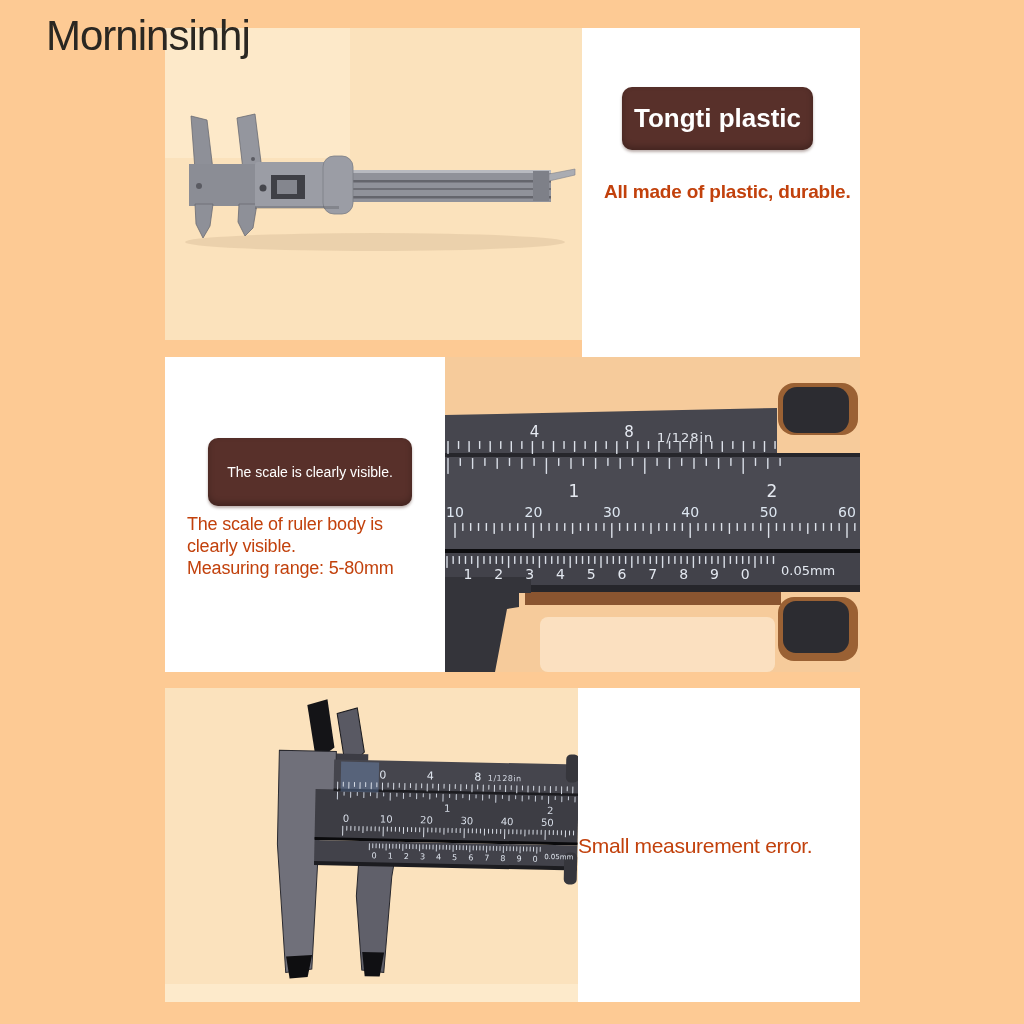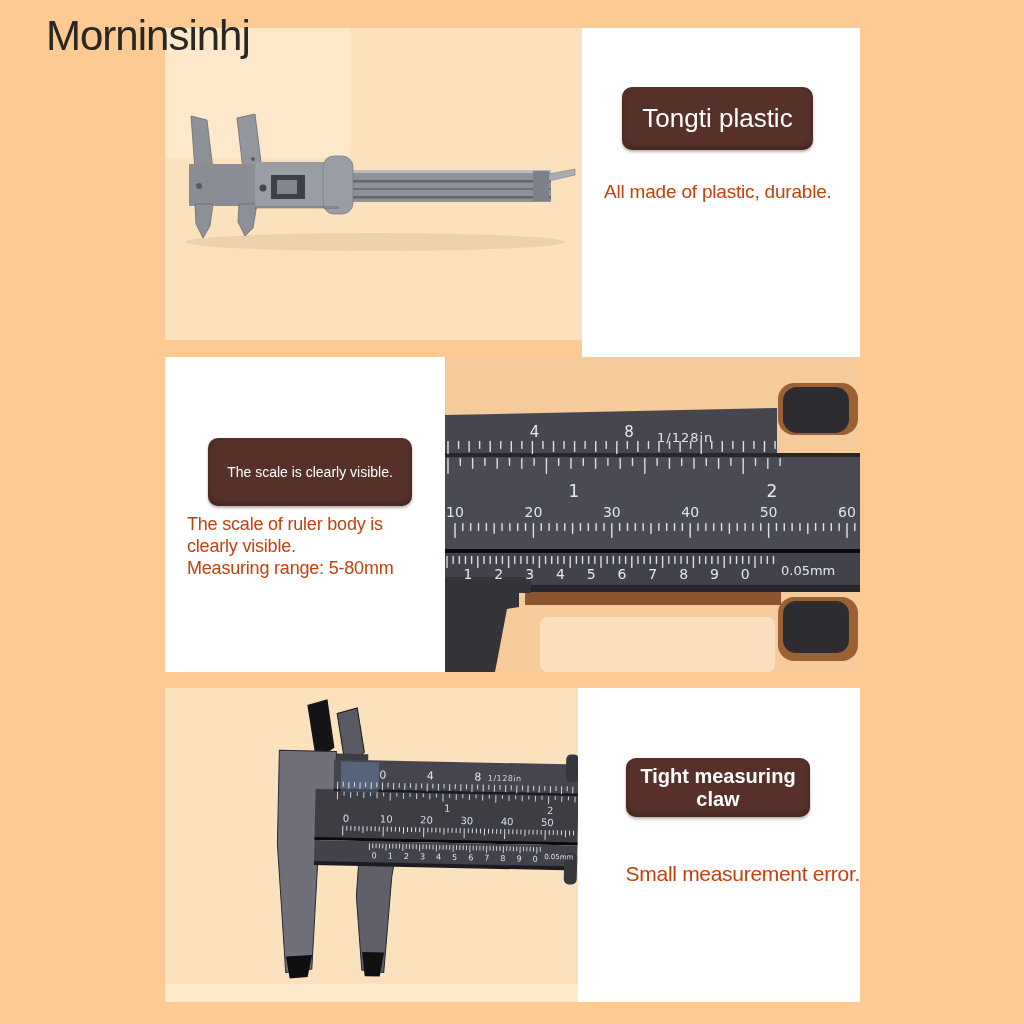--- a/index.html
+++ b/index.html
@@ -12,21 +12,21 @@
              color:#2a2722;letter-spacing:-1px;z-index:5;}
   .badge{position:absolute;background:#58302a;border-radius:10px;color:#ffffff;
          display:flex;align-items:center;justify-content:center;text-align:center;
          box-shadow:0 2px 3px rgba(60,25,18,.35), inset 0 -3px 6px rgba(0,0,0,.25);}
   .badge-1{left:40px;top:59px;width:191px;height:63px;font-size:26px;}
   .badge-2{left:43px;top:81px;width:204px;height:68px;font-size:14px;}
   .badge-3{left:48px;top:70px;width:184px;height:59px;font-size:20px;font-weight:bold;}
   .body-copy{position:absolute;color:#c2410c;}
   .copy-1{left:22px;top:152px;width:250px;font-size:19px;line-height:24px;letter-spacing:-0.2px;}
   .copy-2{left:22px;top:156px;width:250px;font-size:18px;line-height:22px;letter-spacing:-0.2px;}
-  .copy-3{left:16px;top:146px;width:266px;font-size:21px;text-align:right;letter-spacing:-0.3px;margin-top:28px;}
+  .copy-3{left:0;top:146px;width:266px;font-size:21px;text-align:left;letter-spacing:-0.3px;}
   svg{display:block;}
   svg text{font-family:"DejaVu Sans",sans-serif;}
 </style>
 </head>
 <body>
 
 <div class="watermark">Morninsinhj</div>
 
 <div class="panel photo-panel" style="left:165px;top:28px;width:417px;height:312px;">
   <svg width="417" height="312" viewBox="0 0 417 312">
@@ -56,21 +56,21 @@
       <rect x="90" y="134" width="84" height="46" rx="3" fill="#9b9da5"></rect>
       <rect x="158" y="128" width="30" height="58" rx="11" fill="#9b9da5" stroke="#7b7d85" stroke-width="0.8"></rect>
       <rect x="106" y="147" width="34" height="24" fill="#3f4046"></rect>
       <rect x="112" y="152" width="20" height="14" fill="#84868e"></rect>
       <circle cx="98" cy="160" r="3.5" fill="#45464c"></circle>
       <rect x="90" y="178" width="84" height="3" fill="rgba(0,0,0,0.15)"></rect>
     </g>
   </svg>
 </div>
 
-<div class="panel text-panel" style="left:582px;top:28px;width:278px;height:400px;">
+<div class="panel text-panel" style="left:582px;top:28px;width:278px;height:400px;font-weight:bold;">
   <div class="badge badge-1">Tongti plastic</div>
   <div class="body-copy copy-1">
     <div>All made of plastic, durable.</div>
   </div>
 </div>
 
 <div class="panel text-panel" style="left:165px;top:357px;width:280px;height:315px;">
   <div class="badge badge-2">The scale is clearly visible.</div>
   <div class="body-copy copy-2">
     <div>The scale of ruler body is</div>
@@ -563,17 +563,16 @@
           <text x="338.8" y="172" font-size="8" fill="#dde3ec" text-anchor="middle">8</text>
           <text x="354.9" y="172" font-size="8" fill="#dde3ec" text-anchor="middle">9</text>
           <text x="371.0" y="172" font-size="8" fill="#dde3ec" text-anchor="middle">0</text>
         </g>
       <text x="380" y="169" font-size="7" fill="#dde3ec">0.05mm</text>
     </g>
   </svg>
 </div>
 
 <div class="panel text-panel" style="left:578px;top:688px;width:282px;height:314px;">
-  <div class="badge badge-3">Tight measuring claw</div>
   <div class="body-copy copy-3">
     <div>Small measurement error.</div>
   </div>
 </div>
 
 </body></html>

